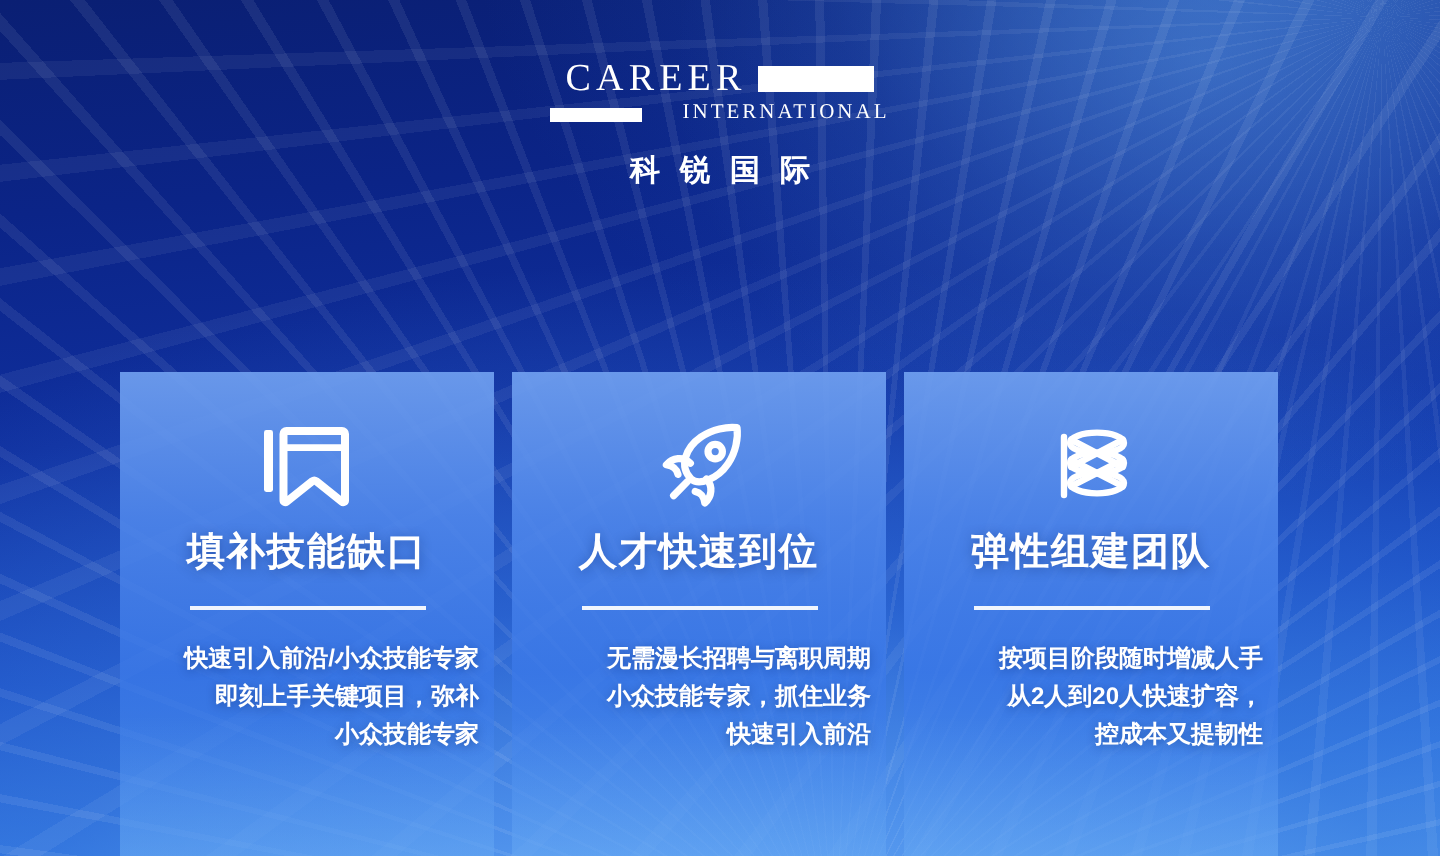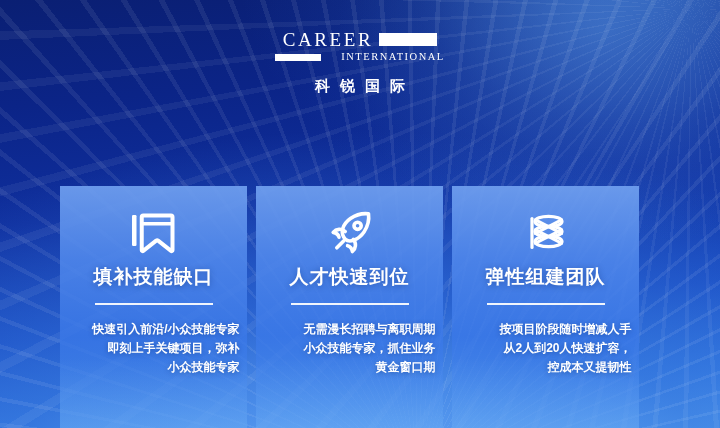--- a/index.html
+++ b/index.html
@@ -173,21 +173,21 @@
             <circle cx="34.6" cy="19.8" r="3.6"></circle>
             <path d="M20.6 34.9 L13.8 41.8"></path>
           </g>
         </svg>
       </div>
       <div class="card-title">人才快速到位</div>
       <div class="card-divider"></div>
       <div class="card-desc">
         <div>无需漫长招聘与离职周期</div>
         <div>小众技能专家，抓住业务</div>
-        <div>黄金窗口期</div>
+        <div>快速引入前沿</div>
       </div>
     </div>
 
     <div class="card">
       <div class="card-icon">
         <svg width="54" height="54" viewBox="0 0 54 54" fill="none">
           <g stroke="#ffffff" stroke-width="3.2" fill="none" stroke-linecap="round">
             <path d="M13 12.5 L13 41.5"></path>
             <ellipse cx="29.5" cy="15.5" rx="13.5" ry="5.2"></ellipse>
             <ellipse cx="29.5" cy="25.5" rx="13.5" ry="5.2"></ellipse>

